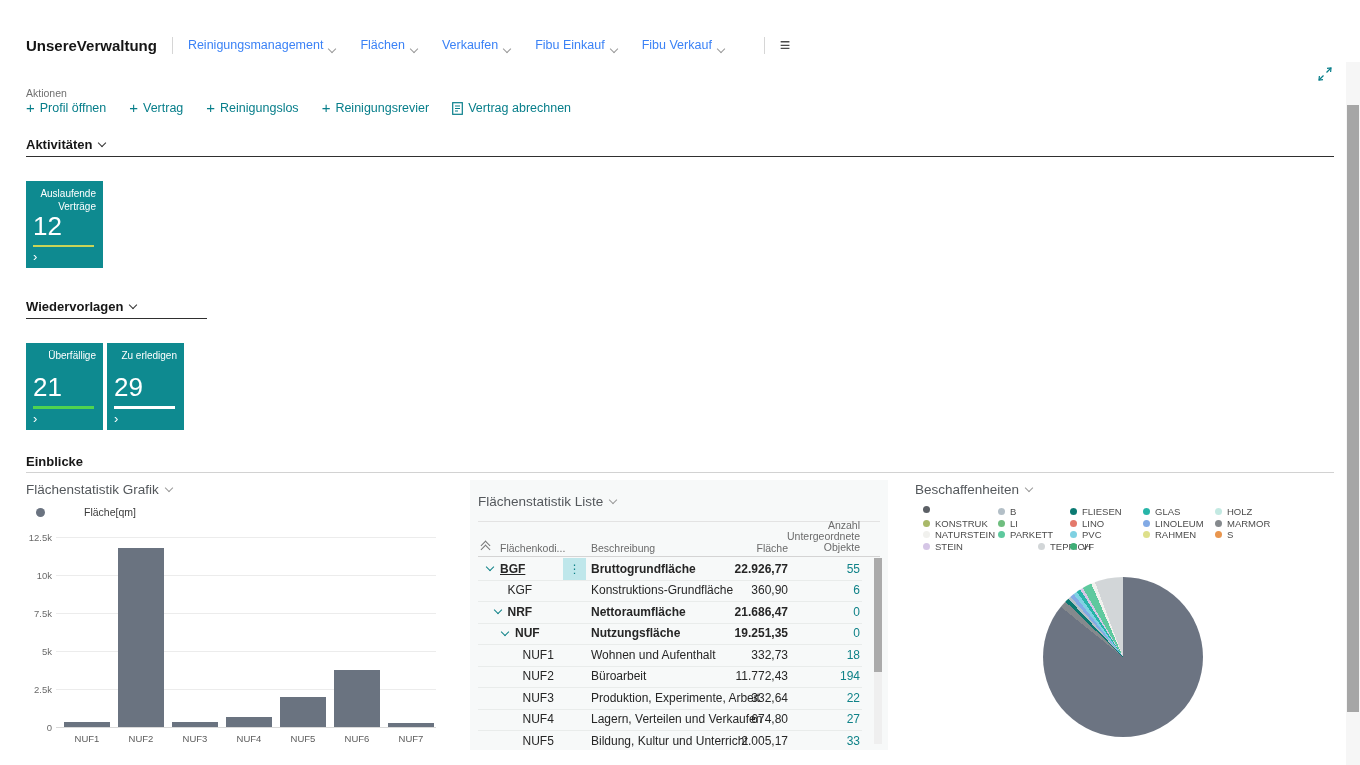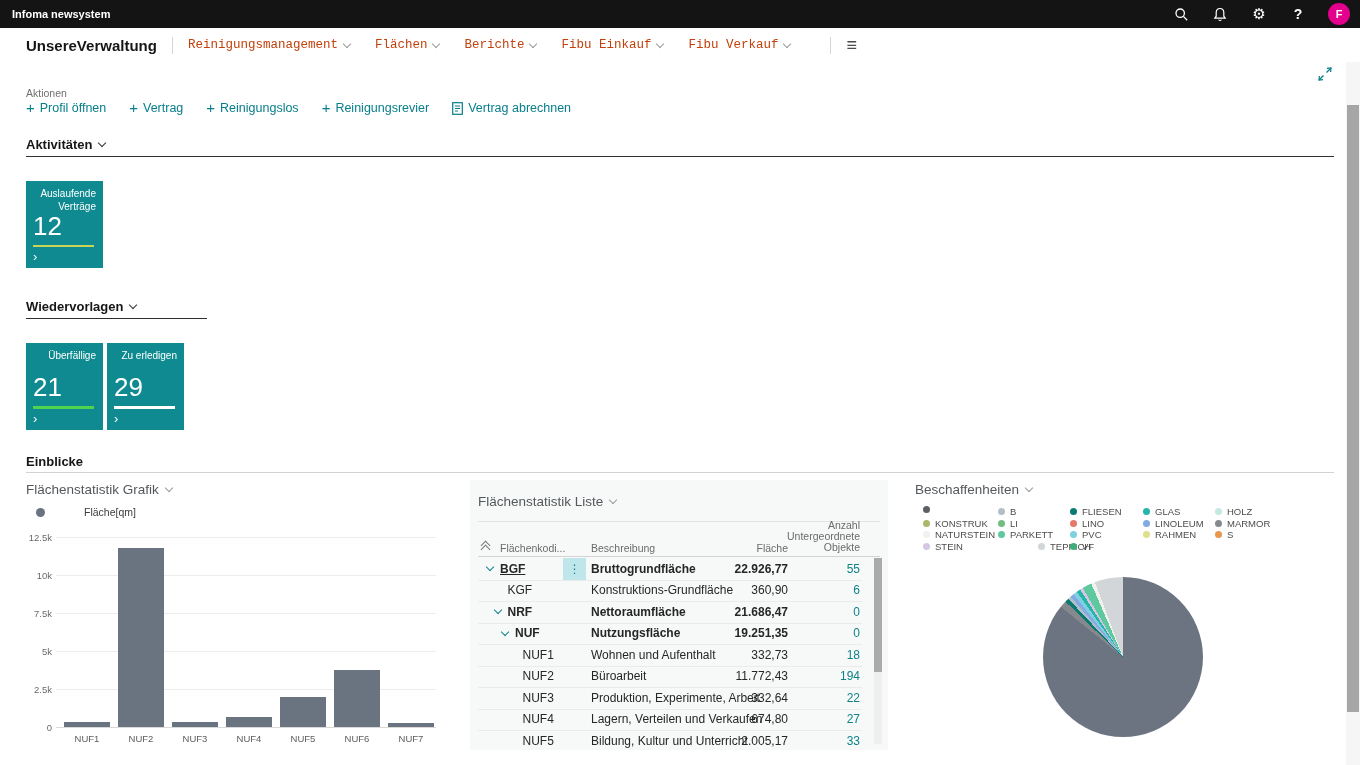--- a/index.html
+++ b/index.html
@@ -15,21 +15,21 @@
   .ticon{width:18px;height:18px;display:flex;align-items:center;justify-content:center;
          color:#fff;font-size:13px;cursor:pointer;}
   .avatar{width:22px;height:22px;border-radius:50%;background:#E3008C;color:#fff;
           font-size:11px;font-weight:bold;display:flex;align-items:center;justify-content:center;cursor:pointer;}
 
   
   .navbar{position:absolute;left:0;top:28px;width:1360px;height:34px;background:#fff;
           display:flex;align-items:center;padding-left:26px;box-sizing:border-box;}
   .nav-home{font-size:15px;font-weight:700;color:#161616;cursor:pointer;}
   .vsep{width:1px;height:17px;background:#d6d6d6;margin:0 15px;}
-  .nav-item{font-size:12.5px;color:#c2410c;margin-right:25px;display:flex;align-items:center;gap:6px;cursor:pointer;white-space:nowrap;font-family:Liberation Mono, monospace;}
+  .nav-item{font-size:12.5px;color:#3b82f6;margin-right:25px;display:flex;align-items:flex-end;gap:6px;cursor:pointer;white-space:nowrap;}
   .chev{width:5px;height:5px;border-right:1.3px solid #9a9a9a;border-bottom:1.3px solid #9a9a9a;
         display:inline-block;transform:rotate(45deg);margin-top:-3px;}
   .chev.dark{border-color:#333;}
   .chev.teal{border-color:#0F8288;}
   .hamburger{font-size:18px;color:#4a4a4a;cursor:pointer;line-height:1;}
 
   
   .subnav{position:absolute;left:26px;top:67px;display:flex;gap:18px;}
   .sublink{font-size:12px;color:#077E8A;cursor:pointer;white-space:nowrap;}
 
@@ -96,55 +96,35 @@
 
   
   svg{display:block;}
   .collapse-icon{position:absolute;left:1317px;top:66px;width:16px;height:16px;cursor:pointer;}
 </style>
 </head>
 <body>
 
 <div id="app">
 
-  <div class="topbar">
-    <span class="brand">Infoma newsystem</span>
-    <div class="top-icons">
-      <span class="ticon">
-        <svg width="15" height="15" viewBox="0 0 15 15">
-            <circle cx="6.2" cy="6.2" r="4.2" fill="none" stroke="#fff" stroke-width="1.3"></circle>
-            <line x1="9.4" y1="9.4" x2="13.2" y2="13.2" stroke="#fff" stroke-width="1.3"></line>
-          </svg>
-      </span>
-      <span class="ticon">
-        <svg width="14" height="15" viewBox="0 0 14 15">
-            <path d="M7 1.5 C4.6 1.5 3.2 3.3 3.2 5.6 L3.2 9.2 L1.8 11.2 L12.2 11.2 L10.8 9.2 L10.8 5.6 C10.8 3.3 9.4 1.5 7 1.5 Z" fill="none" stroke="#fff" stroke-width="1.2"></path>
-            <path d="M5.7 12.6 a1.4 1.4 0 0 0 2.6 0" fill="none" stroke="#fff" stroke-width="1.1"></path>
-          </svg>
-      </span>
-      <span class="ticon" style="font-size:15px;">⚙</span>
-      <span class="ticon" style="font-weight:bold;font-size:14px;">?</span>
-      <span class="avatar">F</span>
-    </div>
-  </div>
 
   <div class="navbar">
     <span class="nav-home">UnsereVerwaltung</span>
     <span class="vsep"></span>
     <span id="nav-menus" style="display:flex;align-items:center;">
         <span class="nav-item">
           <span>Reinigungsmanagement</span>
           <span class="chev"></span>
         </span>
         <span class="nav-item">
           <span>Flächen</span>
           <span class="chev"></span>
         </span>
         <span class="nav-item">
-          <span>Berichte</span>
+          <span>Verkaufen</span>
           <span class="chev"></span>
         </span>
         <span class="nav-item">
           <span>Fibu Einkauf</span>
           <span class="chev"></span>
         </span>
         <span class="nav-item">
           <span>Fibu Verkauf</span>
           <span class="chev"></span>
         </span>

